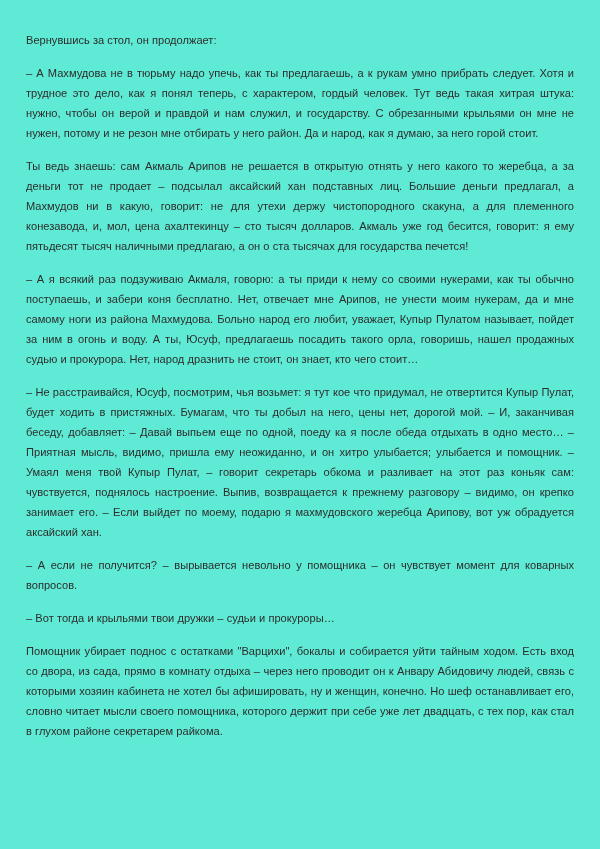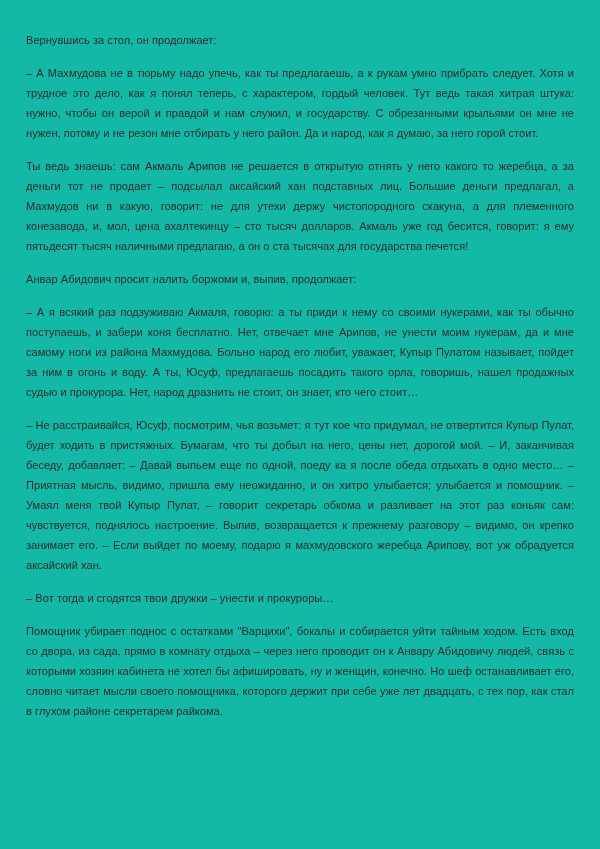--- a/index.html
+++ b/index.html
@@ -10,21 +10,21 @@
   }
   body {
     font-family: "Liberation Sans", "DejaVu Sans", sans-serif;
     color: #2d2d2d;
     -webkit-font-smoothing: antialiased;
   }
   .page {
     position: relative;
     width: 600px;
     height: 849px;
-    background: #14b8a6;
+    background: #5eead4;
     box-sizing: border-box;
     overflow: hidden;
   }
   .text-column {
     position: absolute;
     left: 26px;
     top: 30px;
     width: 548px;
   }
   .para {
@@ -42,20 +42,20 @@
   }
 </style>
 </head>
 <body>
 
 <div class="page">
   <div class="text-column">
     <p class="para">Вернувшись за стол, он продолжает:</p>
     <p class="para">– А Махмудова не в тюрьму надо упечь, как ты предлагаешь, а к рукам умно прибрать следует. Хотя и трудное это дело, как я понял теперь, с характером, гордый человек. Тут ведь такая хитрая штука: нужно, чтобы он верой и правдой и нам служил, и государству. С обрезанными крыльями он мне не нужен, потому и не резон мне отбирать у него район. Да и народ, как я думаю, за него горой стоит.</p>
     <p class="para">Ты ведь знаешь: сам Акмаль Арипов не решается в открытую отнять у него какого то жеребца, а за деньги тот не продает – подсылал аксайский хан подставных лиц. Большие деньги предлагал, а Махмудов ни в какую, говорит: не для утехи держу чистопородного скакуна, а для племенного конезавода, и, мол, цена ахалтекинцу – сто тысяч долларов. Акмаль уже год бесится, говорит: я ему пятьдесят тысяч наличными предлагаю, а он о ста тысячах для государства печется!</p>
-    <p class="para">Анвар Абидович просит налить боржоми и, выпив, продолжает:</p>
     <p class="para">– А я всякий раз подзуживаю Акмаля, говорю: а ты приди к нему со своими нукерами, как ты обычно поступаешь, и забери коня бесплатно. Нет, отвечает мне Арипов, не унести моим нукерам, да и мне самому ноги из района Махмудова. Больно народ его любит, уважает, Купыр Пулатом называет, пойдет за ним в огонь и воду. А ты, Юсуф, предлагаешь посадить такого орла, говоришь, нашел продажных судью и прокурора. Нет, народ дразнить не стоит, он знает, кто чего стоит…</p>
     <p class="para">– Не расстраивайся, Юсуф, посмотрим, чья возьмет: я тут кое что придумал, не отвертится Купыр Пулат, будет ходить в пристяжных. Бумагам, что ты добыл на него, цены нет, дорогой мой. – И, заканчивая беседу, добавляет: – Давай выпьем еще по одной, поеду ка я после обеда отдыхать в одно место… – Приятная мысль, видимо, пришла ему неожиданно, и он хитро улыбается; улыбается и помощник. – Умаял меня твой Купыр Пулат, – говорит секретарь обкома и разливает на этот раз коньяк сам: чувствуется, поднялось настроение. Выпив, возвращается к прежнему разговору – видимо, он крепко занимает его. – Если выйдет по моему, подарю я махмудовского жеребца Арипову, вот уж обрадуется аксайский хан.</p>
-    <p class="para">– Вот тогда и сгодятся твои дружки – унести и прокуроры…</p>
+    <p class="para">– А если не получится? – вырывается невольно у помощника – он чувствует момент для коварных вопросов.</p>
+    <p class="para">– Вот тогда и крыльями твои дружки – судьи и прокуроры…</p>
     <p class="para">Помощник убирает поднос с остатками "Варцихи", бокалы и собирается уйти тайным ходом. Есть вход со двора, из сада, прямо в комнату отдыха – через него проводит он к Анвару Абидовичу людей, связь с которыми хозяин кабинета не хотел бы афишировать, ну и женщин, конечно. Но шеф останавливает его, словно читает мысли своего помощника, которого держит при себе уже лет двадцать, с тех пор, как стал в глухом районе секретарем райкома.</p>
 
   </div>
 </div>
 
 </body></html>

